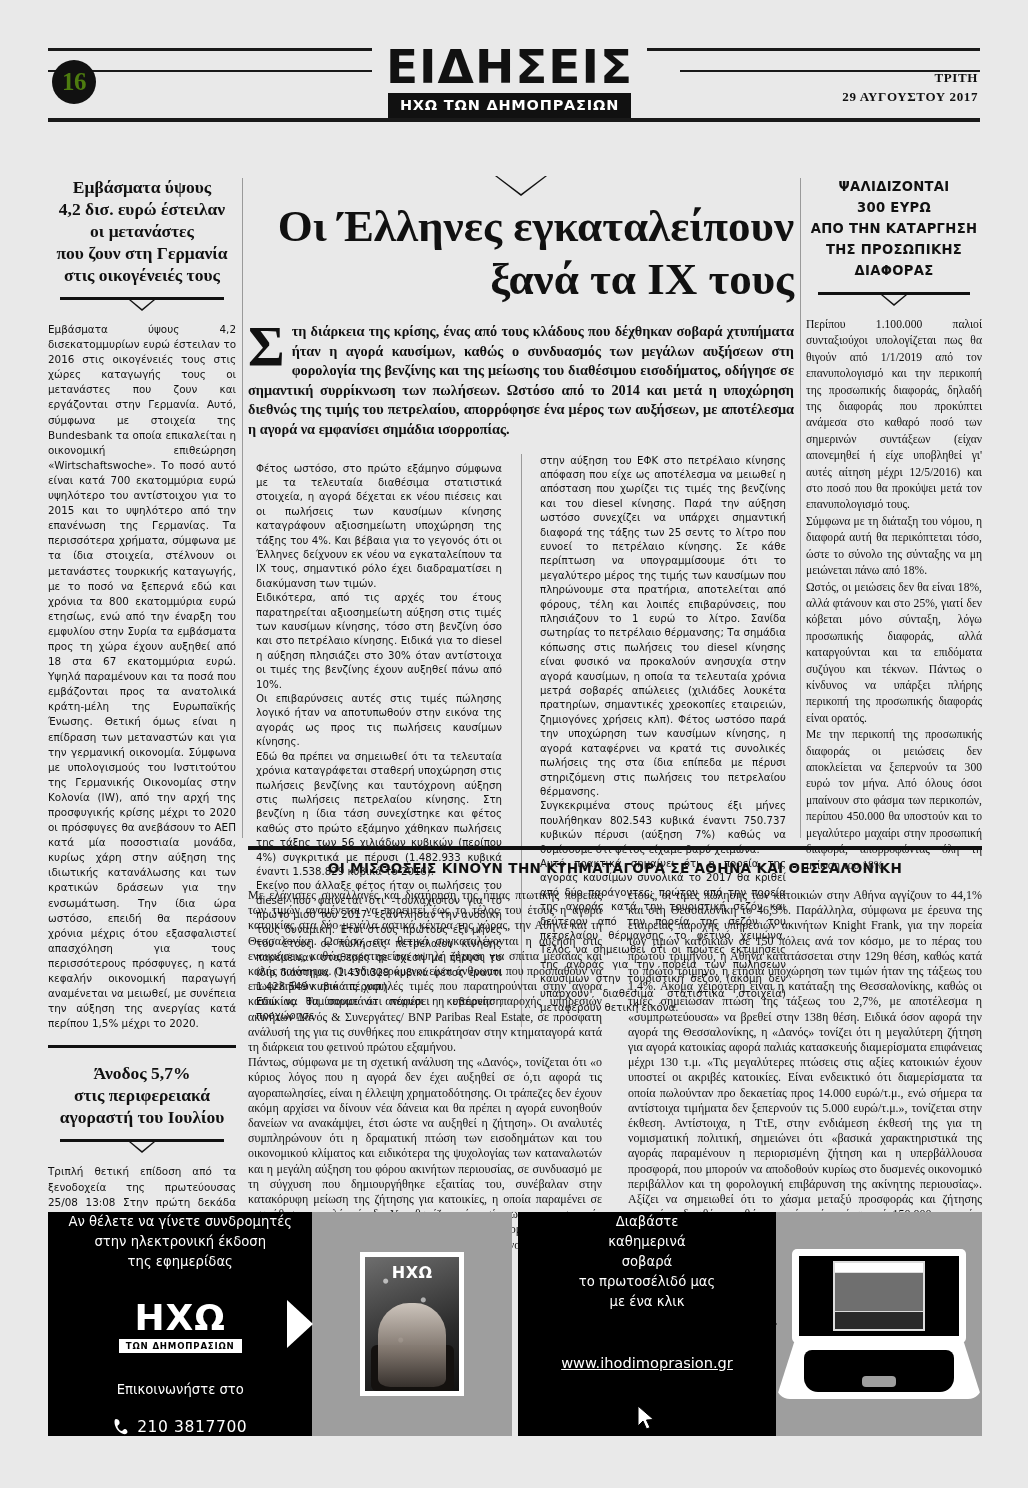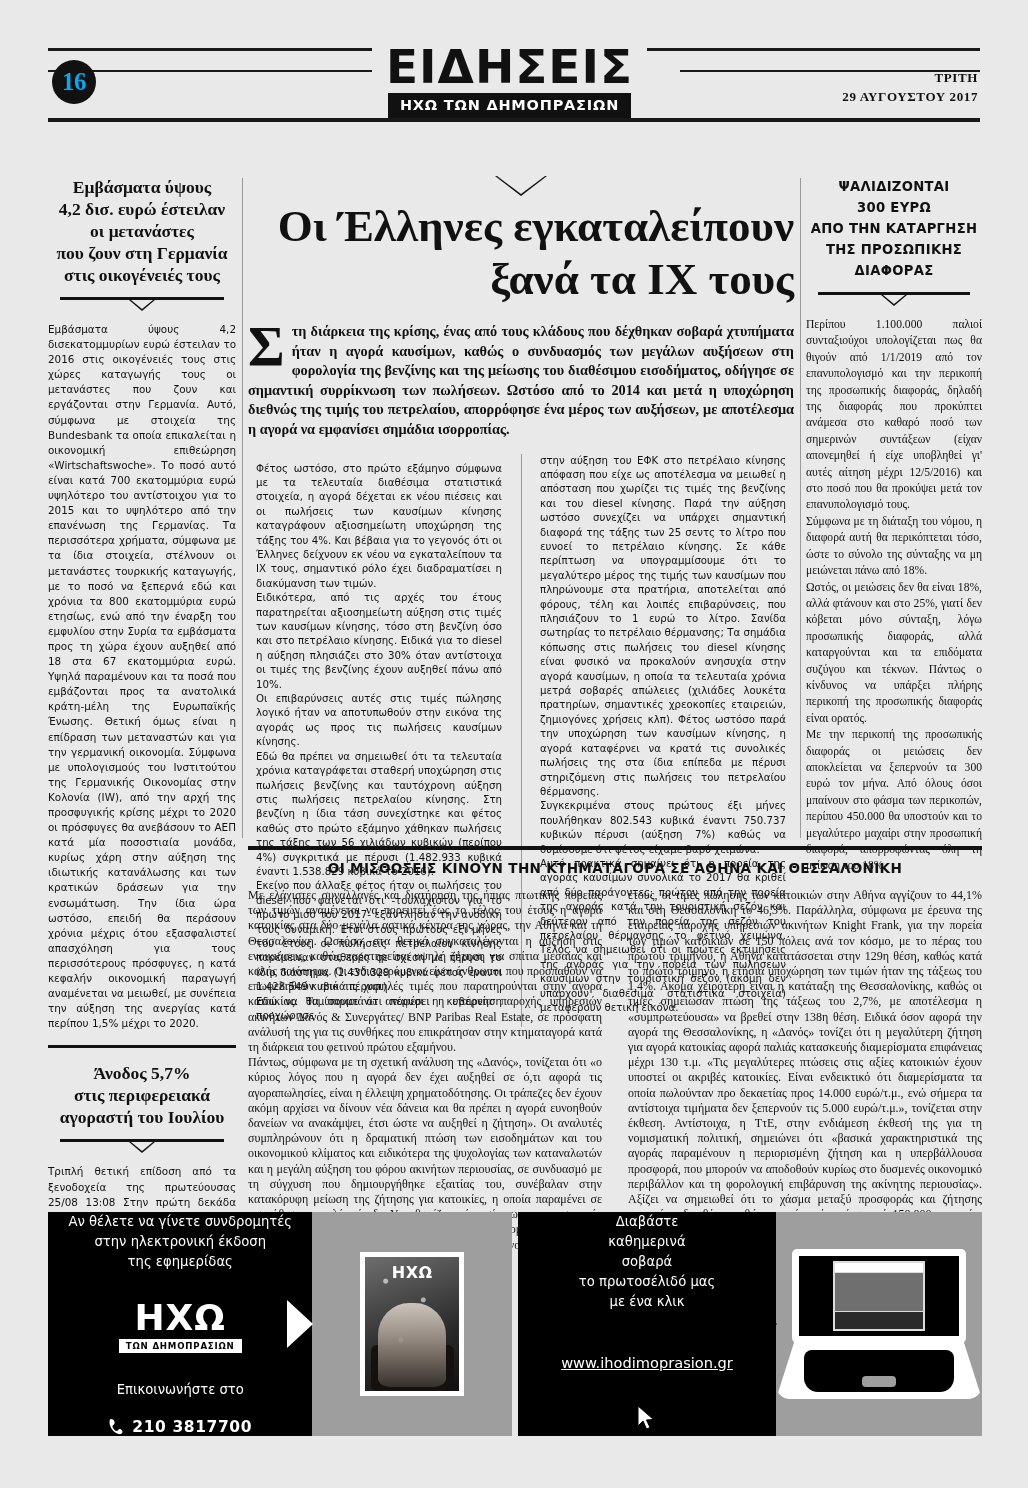--- a/index.html
+++ b/index.html
@@ -12,21 +12,21 @@
     position:relative;
   }
   .page{position:absolute;inset:0;background:#e9e9e9;}
 
   
   .masthead{position:absolute;left:48px;top:44px;width:932px;height:78px;}
   .rule-top{position:absolute;left:0;top:4px;width:932px;height:3px;background:#1a1a1a;}
   .rule-bottom{position:absolute;left:0;top:74px;width:932px;height:4px;background:#1a1a1a;}
   .page-num{
     position:absolute;left:4px;top:16px;width:44px;height:44px;border-radius:50%;
-    background:#111;color:#0ea5e9;display:flex;align-items:center;justify-content:center;
+    background:#111;color:#4d7c0f;display:flex;align-items:center;justify-content:center;
     font-family:"Liberation Serif",serif;font-weight:bold;font-size:25px;letter-spacing:-0.5px;
   }
   .mast-center{position:absolute;left:0;right:9px;top:0;display:flex;flex-direction:column;align-items:center;}
   .mast-title{
     font-family:"DejaVu Sans",sans-serif;font-weight:bold;font-size:47px;line-height:50px;
     letter-spacing:1px;color:#111;background:#e9e9e9;padding:0 14px;margin-top:-2px;
   }
   .mast-sub{
     background:#111;color:#fff;font-family:"DejaVu Sans",sans-serif;font-weight:bold;
     font-size:14.5px;letter-spacing:0.8px;padding:4px 12px 5px;margin-top:1px;
@@ -146,21 +146,21 @@
   .arrow-k{
     position:absolute;right:-1px;top:50%;transform:translateY(-50%);
     width:0;height:0;border-top:24px solid transparent;border-bottom:24px solid transparent;
     border-left:26px solid #000;z-index:4;
   }
   .echo-logo{margin:14px 0 12px;display:flex;flex-direction:column;align-items:center;}
   .echo-logo .big{font-family:"DejaVu Sans",sans-serif;font-weight:bold;font-size:36px;
     letter-spacing:1px;line-height:36px;color:#fff;}
   .echo-logo .small{background:#fff;color:#000;font-family:"DejaVu Sans",sans-serif;
     font-weight:bold;font-size:8.6px;letter-spacing:0.8px;padding:2px 7px;margin-top:3px;}
-  .phone-row{display:flex;align-items:center;gap:9px;justify-content:center;margin-top:4px;font-weight:bold;}
+  .phone-row{display:flex;align-items:center;gap:9px;justify-content:center;margin-top:4px;}
   .phone-num{font-family:"DejaVu Sans",sans-serif;font-size:15.5px;letter-spacing:0.6px;}
   .site-link{font-family:"DejaVu Sans",sans-serif;font-size:14.6px;text-decoration:underline;
     color:#fff;margin-top:16px;display:inline-block;}
   .cursor{margin-top:8px;}
 
   
   .cover{width:104px;height:144px;background:#fff;padding:5px;box-sizing:border-box;}
   .cover-inner{width:100%;height:100%;position:relative;overflow:hidden;
     background:
       radial-gradient(circle at 22% 18%, #bdbdbd 0 2px, transparent 3px),

